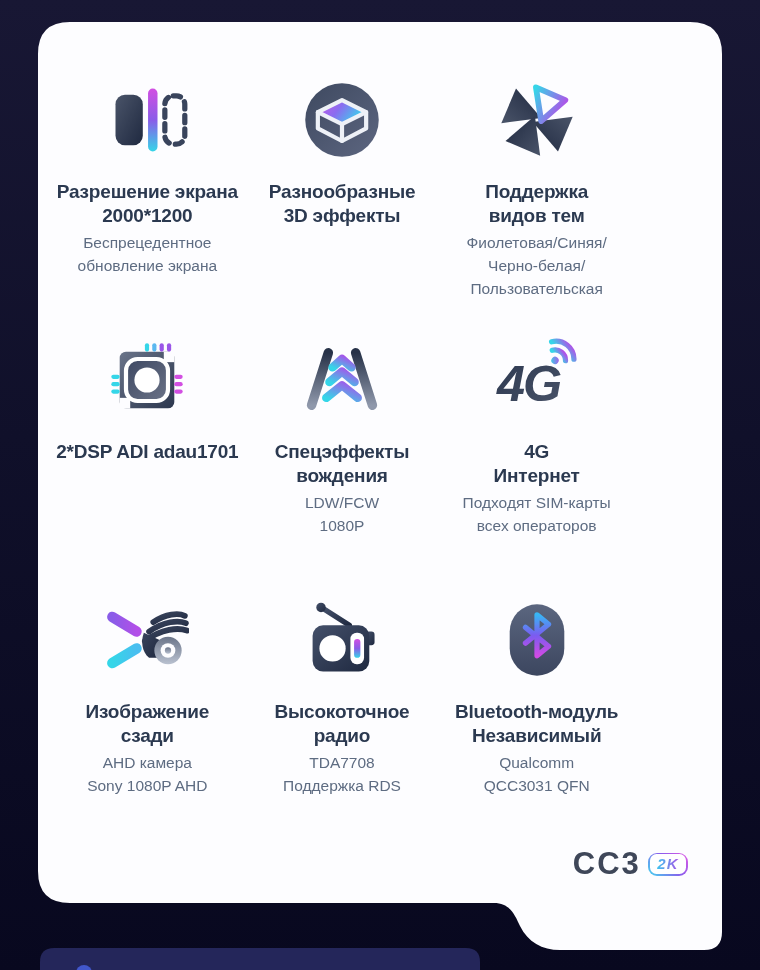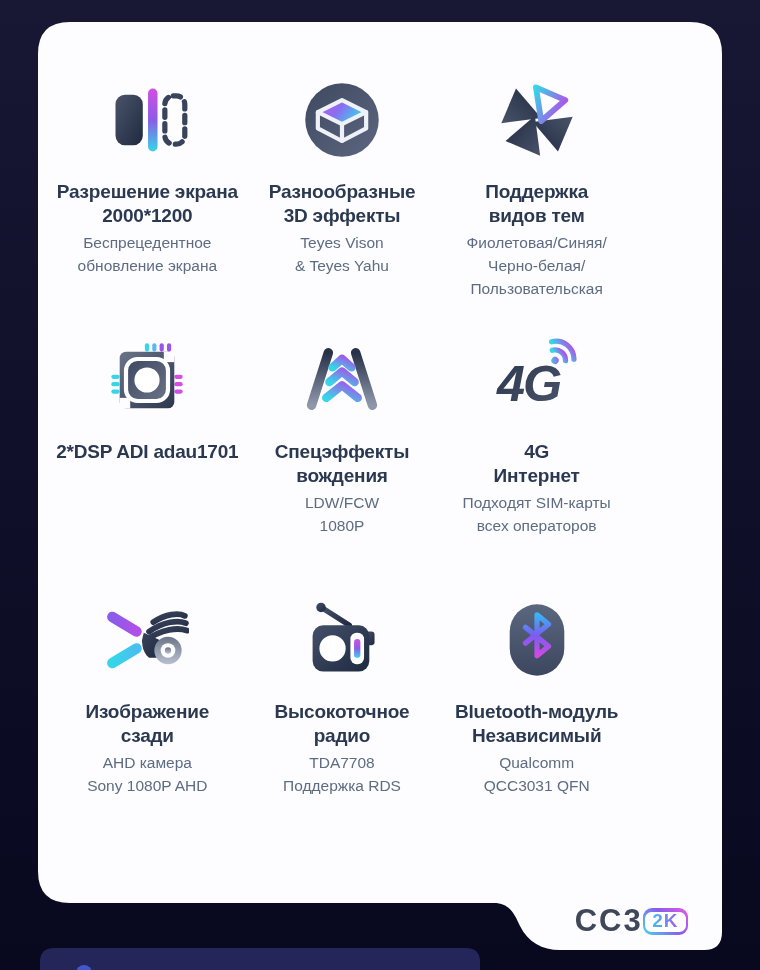--- a/index.html
+++ b/index.html
@@ -22,38 +22,38 @@
   .icon-wrap svg{width:84px;height:84px;}
   .title{
     margin-top:14px;font-size:19px;font-weight:bold;color:#2b3950;
     line-height:24px;letter-spacing:-0.2px;
   }
   .subtitle{
     margin-top:3px;font-size:15.5px;color:#5e6c82;line-height:23px;
   }
   .title span,.subtitle span{display:block;}
   .logo{
-    position:absolute;right:72px;top:904px;height:34px;
-    display:flex;align-items:center;gap:0;
+    position:absolute;right:72px;top:847px;height:34px;
+    display:flex;align-items:center;gap:7px;
   }
   .logo-text{
     font-size:31px;font-weight:bold;color:#3f4759;letter-spacing:2px;
     line-height:34px;
   }
   .logo-badge{
     padding:2.5px;border-radius:9px;
     background:linear-gradient(45deg,#43d8f0 0%,#8a5cec 55%,#e45ae4 100%);
   }
   .logo-badge-inner{
     border-radius:6.5px;background:#ffffff;padding:1px 7px 2px 7px;
   }
   .logo-badge-text{
-    font-size:19px;font-weight:bold;letter-spacing:1px;
+    font-size:15px;font-weight:bold;letter-spacing:1px;
     background:linear-gradient(90deg,#3cc4ee,#a953e8);
-    -webkit-background-clip:text;background-clip:text;color:transparent;
+    -webkit-background-clip:text;background-clip:text;color:transparent;font-style:italic;
   }
 </style>
 </head>
 <body>
 
 <svg class="card-bg" width="760" height="970" viewBox="0 0 760 970">
   <path d="M70 22 L690 22 Q722 22 722 54 L722 932 Q722 950 704 950 L560 950
            C542 950 528 942 520 926 C515 915 510 903 494 903 L70 903
            Q38 903 38 871 L38 54 Q38 22 70 22 Z" fill="#fdfdff"></path>
   <path d="M54 948 L466 948 Q480 948 480 962 L480 970 L40 970 L40 962 Q40 948 54 948 Z" fill="#24265a"></path>
@@ -105,24 +105,20 @@
     </defs>
     <circle cx="40" cy="40" r="35" fill="url(#i2dk)"></circle>
     <path d="M40 21 L63 32.5 L40 44 L17 32.5 Z" fill="url(#i2top)" stroke="#eef1f7" stroke-width="4" stroke-linejoin="round"></path>
     <path d="M17 32.5 L17 48 L40 60 L63 48 L63 32.5" fill="none" stroke="#eef1f7" stroke-width="4" stroke-linejoin="round" stroke-linecap="round"></path>
     <path d="M40 44 L40 60" stroke="#eef1f7" stroke-width="4" stroke-linecap="round"></path>
   </svg>
       </div>
     <div class="title">
         <span>Разнообразные</span>
         <span>3D эффекты</span>
-      </div>
-    <div class="subtitle">
-        <span>Teyes Vison</span>
-        <span>&amp; Teyes Yahu</span>
       </div>
   </div>
     <div class="cell">
     <div class="icon-wrap">
         <svg viewBox="0 0 80 80">
     <defs>
       <linearGradient id="i3dk" x1="0" y1="0" x2="1" y2="1">
         <stop offset="0" stop-color="#4a5469"></stop>
               <stop offset="1" stop-color="#1f2940"></stop>
       </linearGradient>

